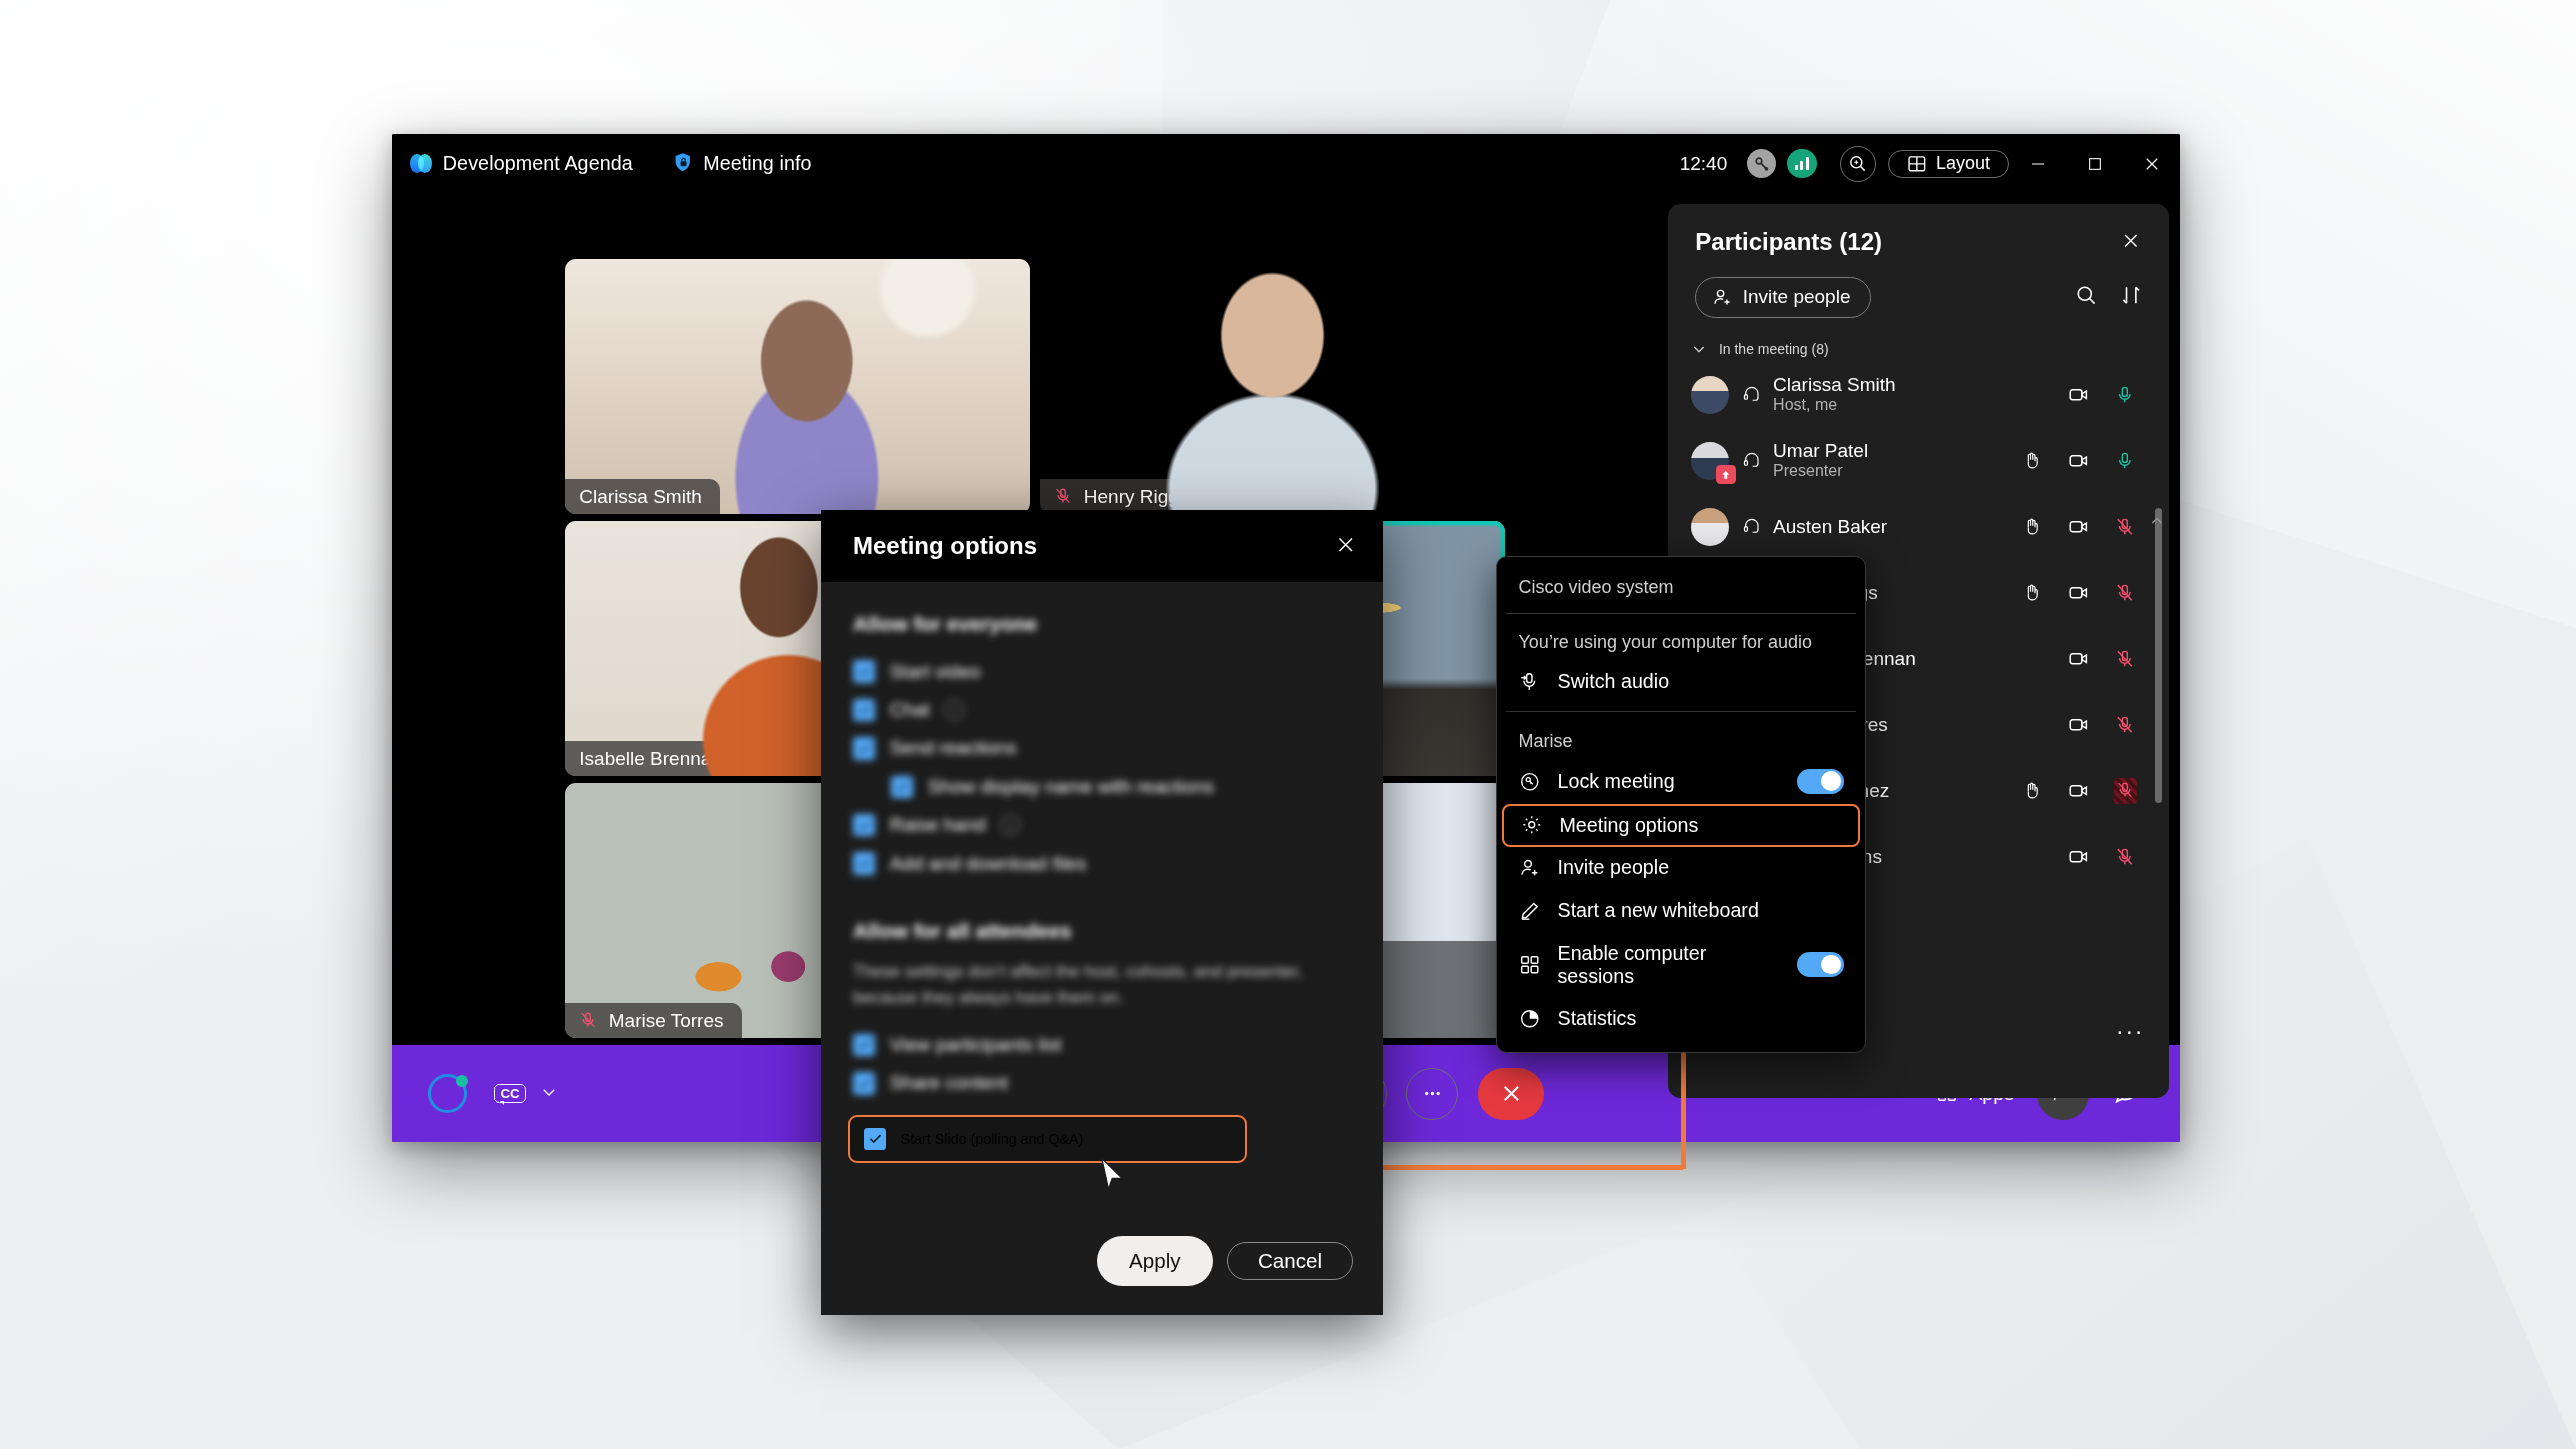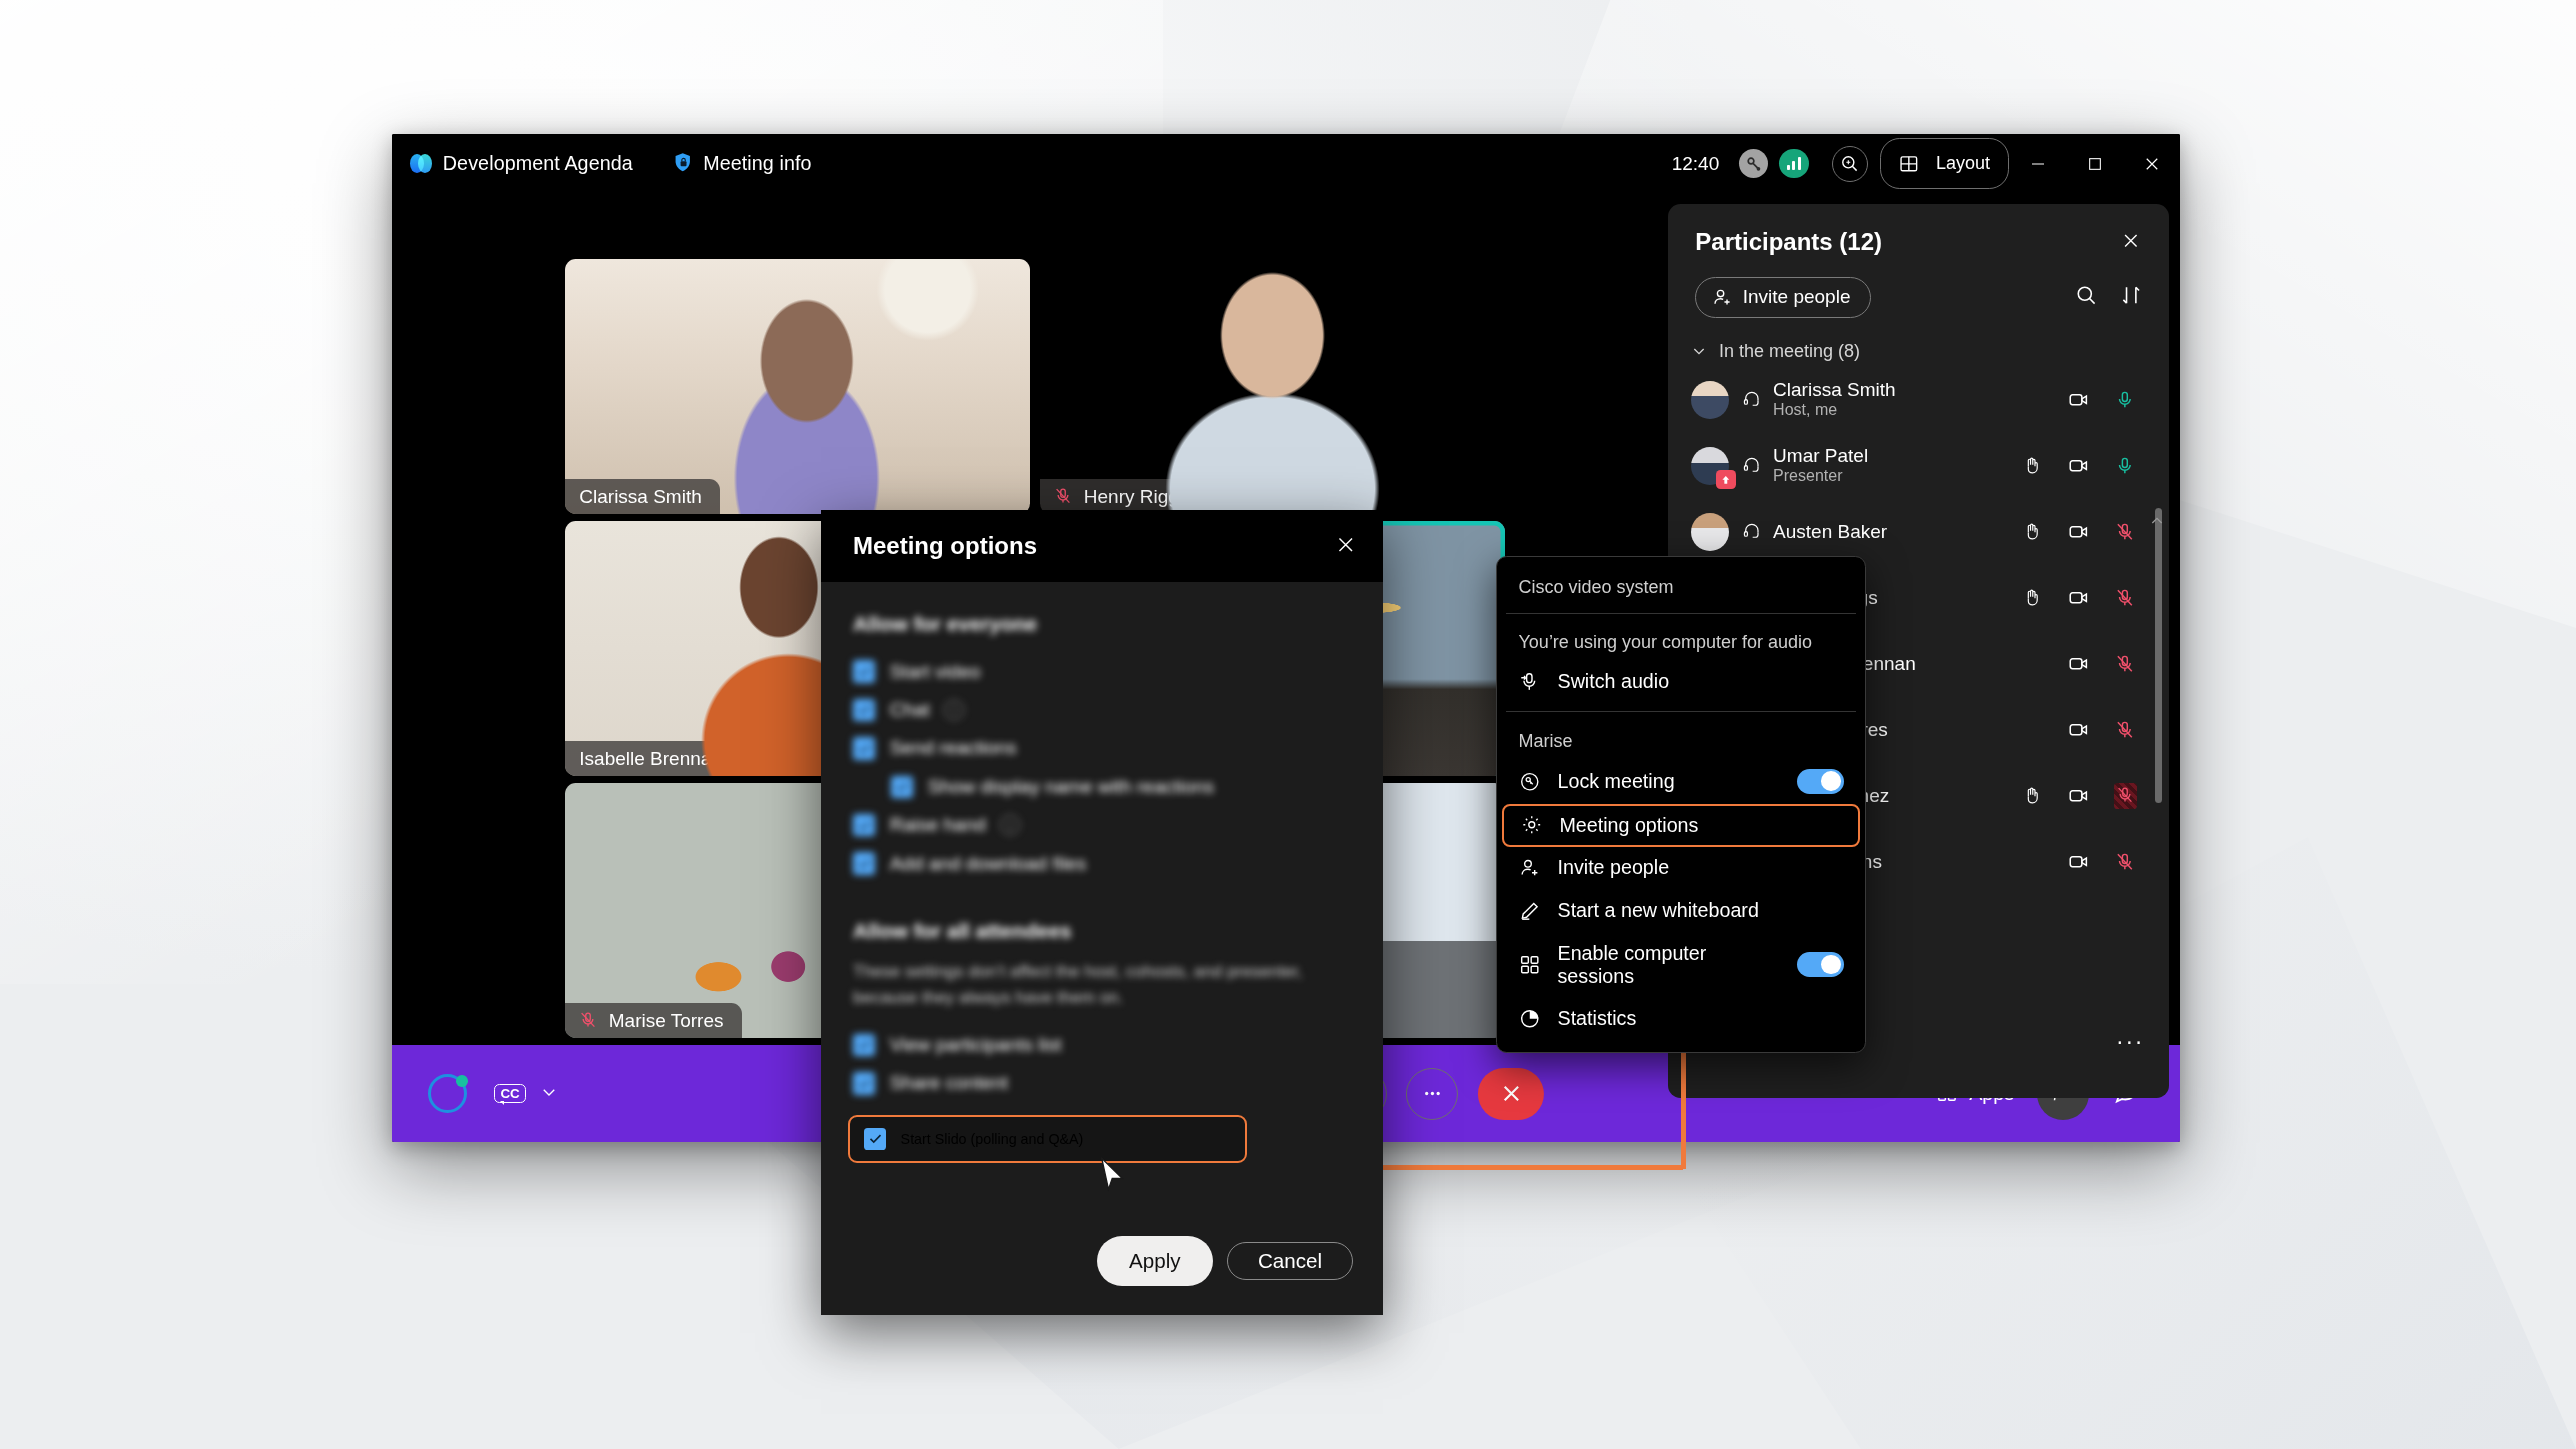--- a/index.html
+++ b/index.html
@@ -62,22 +62,22 @@
   .pill-green { background:#16a57a; }
   .bars { display:flex; align-items:flex-end; gap:2.2px; height:13.4px; }
   .bars b { width:3.1px; background:#fff; border-radius:0.9px; }
   .bars b:nth-child(1){height:5.4px}.bars b:nth-child(2){height:9px}.bars b:nth-child(3){height:13.4px}
   .circ-btn {
     width: 36px; height: 36px; border-radius: 50%;
     border: 0.9px solid #6f6f6f; display:flex; align-items:center; justify-content:center;
     margin-left: 12.5px; cursor:pointer;
   }
   .layout-btn {
-    height: 51px; border-radius: 19.7px; border:0.9px solid #6f6f6f;
-    display:flex; align-items:center; gap:17px; padding: 0 18px;
+    height: 28px; border-radius: 19.7px; border:0.9px solid #6f6f6f;
+    display:flex; align-items:center; gap:9px; padding: 0 18px;
     color:#fff; font-size: 18px; margin-left: 12.5px; cursor:pointer;
   }
   .win-ctrl { width: 57px; height: 59px; display:flex; align-items:center; justify-content:center; cursor:pointer; }
   .win-ctrl:first-of-type { margin-left: 32px; }
 
   
   .stage { position: absolute; left:0; top:59px; right: 0; bottom: 97px; }
   .tile {
     position: absolute; border-radius: 10.7px; overflow:hidden;
     background-size: cover; background-position: center;
@@ -168,21 +168,21 @@
     background:#1f1f1f; border-radius: 12.5px; overflow:hidden;
   }
   .pp-head { display:flex; align-items:center; padding: 23px 23px 0 27px; }
   .pp-title { color:#fff; font-size: 24px; font-weight: bold; }
   .pp-close { margin-left:auto; cursor:pointer; padding: 3.6px 5.4px; }
   .pp-tools { display:flex; align-items:center; padding: 19.7px 27px 0 27px; }
   .invite-pill { height:41px; border-radius:21.5px; border:0.9px solid #7a7a7a;
      display:flex; align-items:center; gap:9.8px; padding: 0 19.7px 0 16px; color:#fff; font-size:19px; cursor:pointer;}
   .pp-tools .spacer { flex:1; }
   .pp-tools .ticon { margin-left: 23px; cursor:pointer; }
-  .pp-section { display:flex; align-items:center; gap:11.6px; color:#d6d6d6; font-size:18px;
+  .pp-section { display:flex; align-items:center; gap:11.6px; color:#d6d6d6; font-size:14px;
      padding: 23px 27px 5.4px 23px; cursor:pointer; }
   .pp-list { padding: 0 0 0 23px; }
   .pp-row { display:flex; align-items:center; height: 66px; padding-right: 25px; }
   .avatar { width: 38px; height:38px; border-radius:50%; flex:none; position:relative;
      background-size: cover; background-position: center; }
   .badge-present { position:absolute; right:-6.3px; bottom:-4.5px; width:19.7px; height:19.7px;
      background:#ef4b5e; border-radius:4.5px; display:flex; align-items:center; justify-content:center; }
   .headset { margin: 0 11.6px 0 12.5px; flex:none; }
   .pnames { display:flex; flex-direction:column; justify-content:center; }
   .pname { color:#fff; font-size: 19px; line-height: 1.15; }

